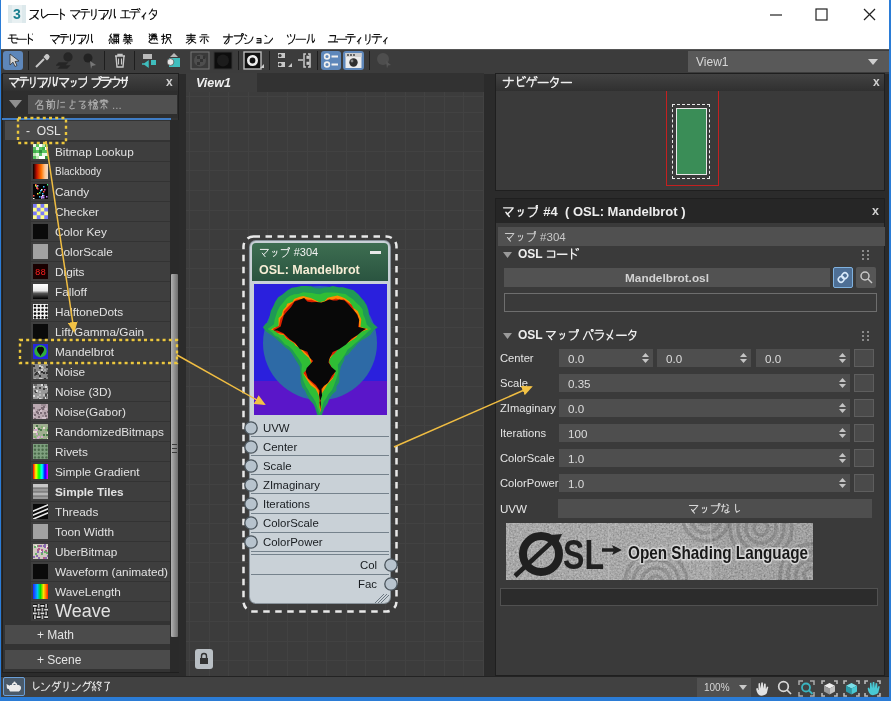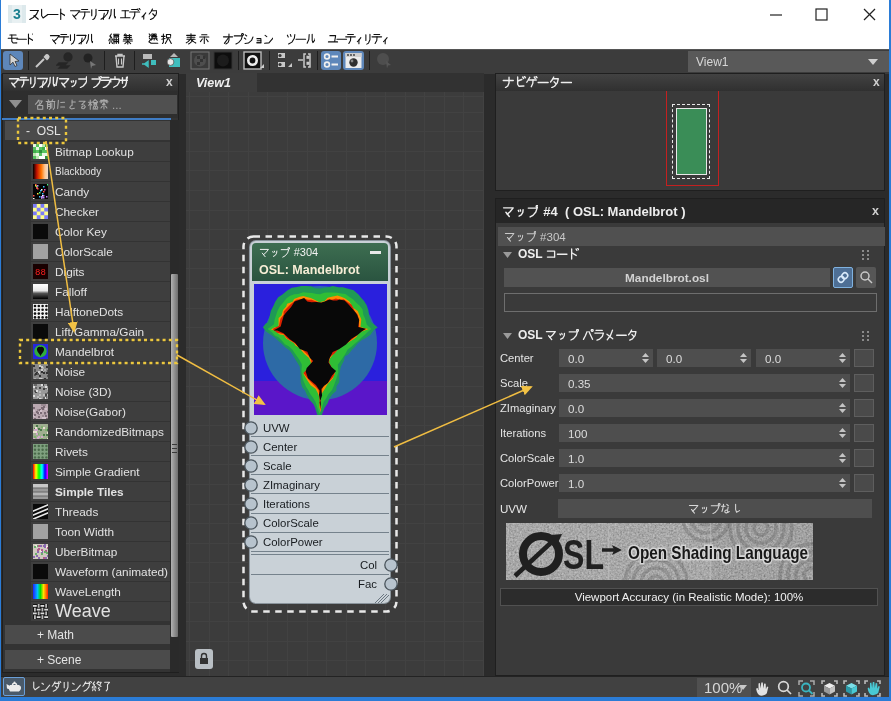--- a/index.html
+++ b/index.html
@@ -1101,21 +1101,20 @@
         <rect x="204" width="1.5" height="57" fill="#c0c0c0" opacity="0.5"></rect>
         <circle cx="35" cy="31" r="18" fill="none" stroke="#202020" stroke-width="8"></circle>
         <text x="57" y="46" font-family="Liberation Sans" font-size="42" font-weight="bold" fill="#202020" textLength="41" lengthAdjust="spacingAndGlyphs">SL</text>
         <path d="M9,53 L49,16" stroke="#202020" stroke-width="4.5"></path>
         <path d="M44,12 l12,-1 -5,11 Z" fill="#202020"></path>
         <path d="M96,27 h12" stroke="#202020" stroke-width="3.5"></path>
         <path d="M116,27 l-10,-5 2.2,5 -2.2,5 Z" fill="#202020"></path>
         <text x="122" y="36" font-family="Liberation Sans" font-size="18.5" font-weight="bold" fill="#181818" stroke="#d6d6d6" stroke-width="3.2" paint-order="stroke" textLength="180" lengthAdjust="spacingAndGlyphs">Open Shading Language</text>
       </svg></div>
 <div class="abs" style="left:500px;top:588px;width:378px;height:18px;background:#2c2c2c;border:1px solid #515151;box-sizing:border-box"></div>
-<div style="position:absolute;left:500px;top:588px;height:18px;display:flex;align-items:center;font-size:11.5px;color:#f0f0f0;font-weight:normal;white-space:pre;width:378px;justify-content:center">Viewport Accuracy (in Realistic Mode): 100%</div>
 <div class="abs" style="left:0;top:676px;width:891px;height:21px;background:#414141;border-top:1px solid #232323;box-sizing:border-box"></div>
 <div class="abs" style="left:3px;top:677px;width:22px;height:19px;background:#4a5a6a;border:1px solid #6a9fd8;box-sizing:border-box;border-radius:2px">
 <svg width="20" height="17" viewBox="0 0 20 17">
         <path d="M6,7 h9 c1.5,2.5 1.5,4.5 0,6.5 h-9 c-1.5,-2 -1.5,-4.5 0,-6.5 Z" fill="#ececec"></path>
         <path d="M6,8 l-3.5,-2 0.5,4.5 3,1 Z" fill="#ececec"></path>
         <path d="M14.5,8 c2.5,0 2.5,4 0,4.5" fill="none" stroke="#ececec" stroke-width="1.3"></path>
         <path d="M8.5,7 c0,-2.5 4,-2.5 4,0" fill="none" stroke="#ececec" stroke-width="1.5"></path>
         <circle cx="10.5" cy="4.5" r="1" fill="#ececec"></circle>
       </svg></div>
 <div style="position:absolute;left:30px;top:676px;height:21px;display:flex;align-items:center;font-size:11px;color:#e0e0e0;font-weight:normal;white-space:pre;"><svg style="vertical-align:0px" width="81.8" height="11" viewBox="0 0 744 100" fill="none" stroke="#e0e0e0" stroke-width="10" stroke-linecap="round" stroke-linejoin="round">
@@ -1144,21 +1143,21 @@
         <polyline points="588,72 595,88"></polyline>
         <polyline points="622,6 608,22"></polyline>
         <polyline points="614,12 648,12 636,34"></polyline>
         <polyline points="614,26 646,50"></polyline>
         <polyline points="628,58 622,70"></polyline>
         <polyline points="634,74 628,86"></polyline>
         <polyline points="679,12 723,12 705,34"></polyline>
         <polyline points="705,34 705,76 693,90"></polyline>
       </svg></div>
 <div class="abs" style="left:697px;top:678px;width:54px;height:19px;background:#505050"></div>
-<div style="position:absolute;left:704px;top:678px;height:19px;display:flex;align-items:center;font-size:15px;color:#d6d6d6;font-weight:normal;white-space:pre;">100%</div>
+<div style="position:absolute;left:704px;top:678px;height:19px;display:flex;align-items:center;font-size:10px;color:#d6d6d6;font-weight:normal;white-space:pre;">100%</div>
 <svg class="abs" style="left:739px;top:685px" width="8" height="5" viewBox="0 0 8 5">
       <path d="M0,0 h8 l-4,5 Z" fill="#c9c9c9"></path>
     </svg>
 <div class="abs" style="left:753px;top:679px;width:19px;height:18px"><svg width="19" height="18" viewBox="0 0 19 18">
         <path d="M6,16 c-2,-2 -2.8,-4.5 -2.8,-6.5 l1.4,-0.4 0.9,1.8 0,-6.4 1.4,-0.4 0.7,5.4 0.7,-5.9 1.5,0 0.5,6 0.9,-5.1 1.5,0.3 0.2,5.5 1.1,-2.7 1.3,0.5 -1.4,6 c-0.9,1.8 -5.4,3.6 -7.9,1.9 Z" fill="#e2e2e2"></path>
       </svg></div>
 <div class="abs" style="left:775px;top:679px;width:19px;height:18px"><svg width="19" height="18" viewBox="0 0 19 18" fill="none" stroke="#d8d8d8" stroke-width="1.7">
         <circle cx="8.5" cy="7.5" r="4.8"></circle>
         <line x1="12" y1="11" x2="16" y2="15"></line>
       </svg></div>

